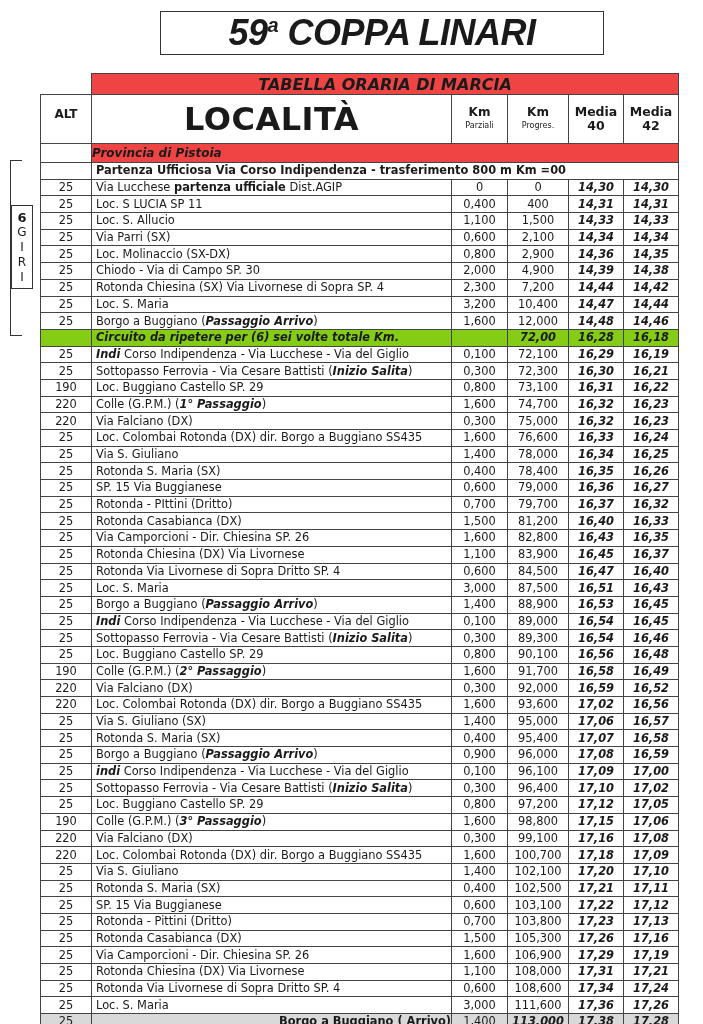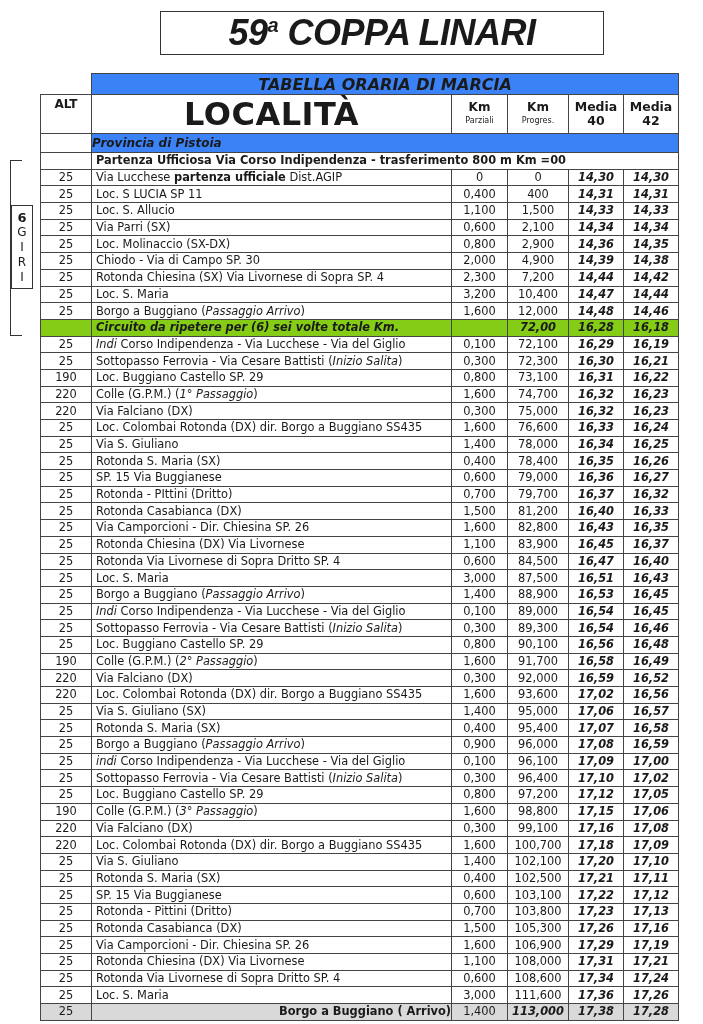--- a/index.html
+++ b/index.html
@@ -3,41 +3,41 @@
 <meta charset="utf-8">
 <style>
   html, body { margin:0; padding:0; background:#ffffff; }
   body { width:703px; height:1024px; position:relative; font-family:"DejaVu Sans", sans-serif; color:#1a1a1a; overflow:hidden; }
   .title-box { position:absolute; left:160px; top:11px; width:444px; height:44px; border:1.5px solid #333; box-sizing:border-box; display:flex; align-items:center; justify-content:center; }
   .title-box span { font-family:"Liberation Sans", sans-serif; font-weight:bold; font-style:italic; font-size:36px; letter-spacing:-0.5px; }
   .title-box sup { font-size:20px; vertical-align:super; line-height:0; }
   table { position:absolute; left:40px; top:73px; width:638px; border-collapse:collapse; table-layout:fixed; }
   td { border:1px solid #444; padding:0; height:15.7px; font-size:11.4px; line-height:15px; white-space:nowrap; overflow:hidden; }
   col.c-alt { width:51px; } col.c-loc { width:360px; } col.c-kp { width:56px; } col.c-kg { width:61px; } col.c-m40 { width:55px; } col.c-m42 { width:55px; }
-  .hdr-gray { background:#3b82f6; }
+  .hdr-gray { background:#ef4444; }
   .tab-title { text-align:center; font-weight:bold; font-style:italic; font-size:16px; height:20px; }
   .blank { border-top:none; border-left:none; background:#fff; }
-  .alt-h { text-align:center; font-weight:bold; font-size:12px; vertical-align:top; padding-top:2px; height:36px;margin-left:8px; }
+  .alt-h { text-align:center; font-weight:bold; font-size:12px; vertical-align:top; padding-top:12px; height:36px;margin-left:8px; }
   .loc-h { text-align:center; font-weight:bold; font-size:32px; letter-spacing:0.5px; }
   .km-h { text-align:center; font-weight:bold; font-size:12px; line-height:13px; }
   .km-h small { display:block; font-weight:normal; font-size:8px; }
   .media-h { text-align:center; font-weight:bold; font-size:12.5px; line-height:14px; }
   .prov { text-align:left; font-weight:bold; font-style:italic; font-size:12px; height:18px; }
   .alt { text-align:center; }
   .loc { padding-left:4px; }
   .num { text-align:center; }
   .tm { text-align:center; font-weight:bold; font-style:italic; }
   .partenza td.loc { font-weight:bold; }
   .circuit { background:#84cc16; }
   .circuit .loc { font-weight:bold; font-style:italic; }
   .circuit .kg { font-weight:bold; font-style:italic; }
   .arrivo { background:#d9d9d9; }
   .arrivo .loc { font-weight:bold;text-align:right; }
   .arrivo .kg { font-weight:bold; font-style:italic; }
-  b.bi { font-weight:normal; font-style:italic;text-align:center; }
+  b.bi { font-weight:bold; font-style:italic;text-align:center; }
   b.bo { font-weight:bold; font-style:normal; }
   .giri-bracket { position:absolute; left:10px; top:160px; width:12px; height:176px; border:1px solid #333; border-right:none; box-sizing:border-box; }
   .giri-box { position:absolute; left:11px; top:205px; width:20px; height:82px; background:#fff; border:1px solid #333; display:flex; flex-direction:column; align-items:center; justify-content:center; font-size:12px; line-height:15px; }
   .giri-box .n { font-weight:bold; font-size:13px; }
 </style>
 </head>
 <body>
 
 <div class="title-box">
   <span><span>59</span><sup>a</sup> <span>COPPA LINARI</span></span>

